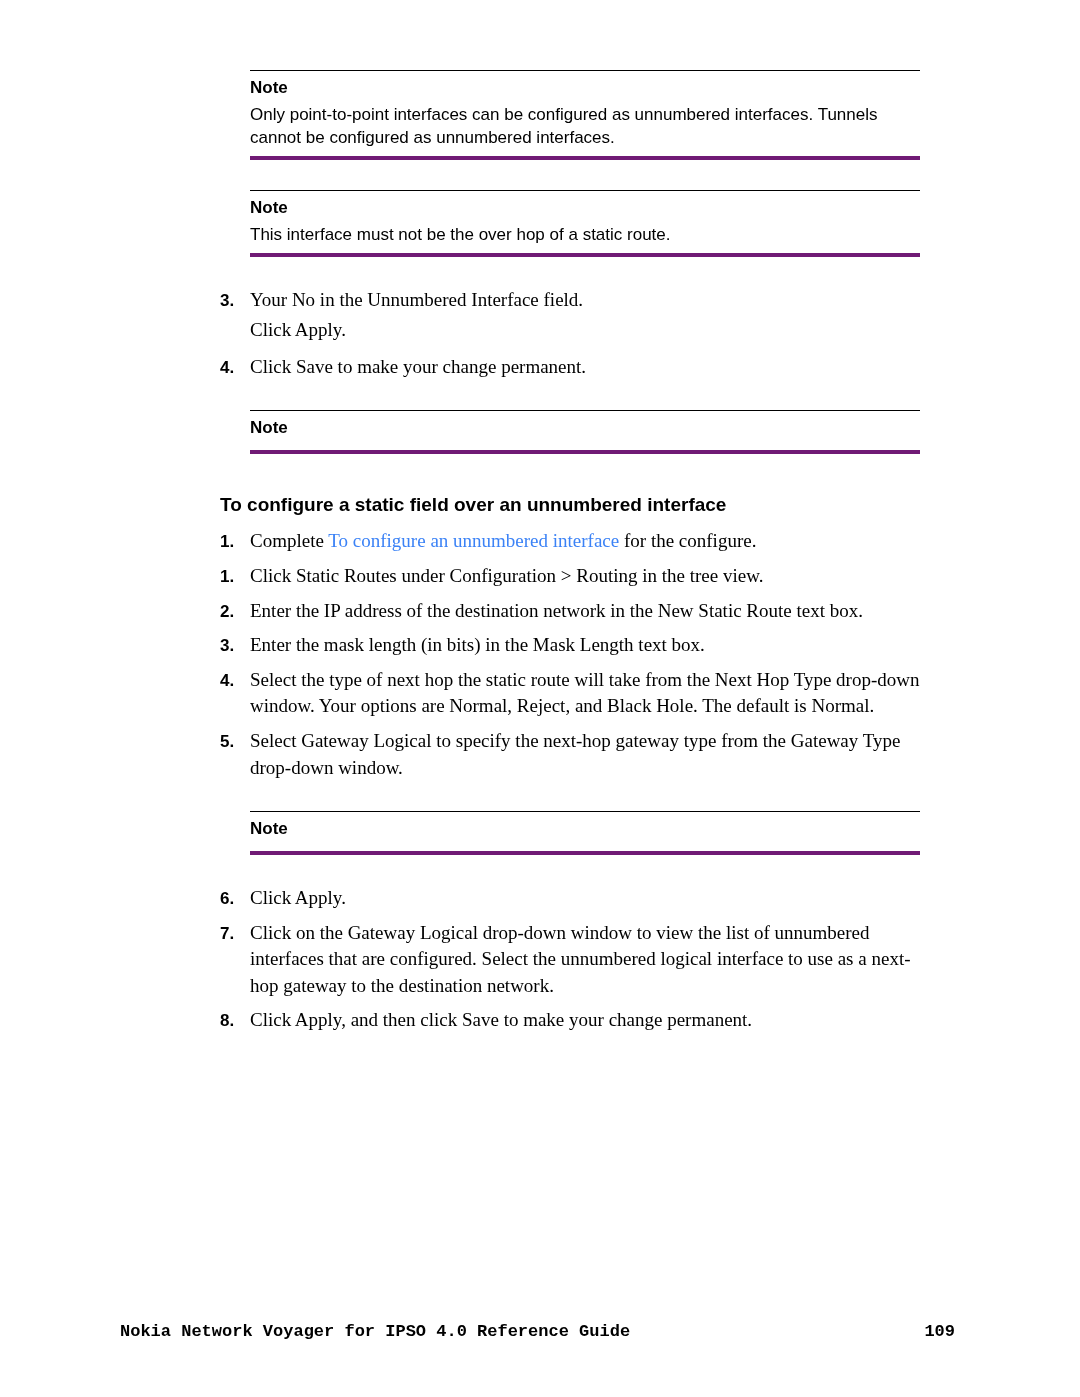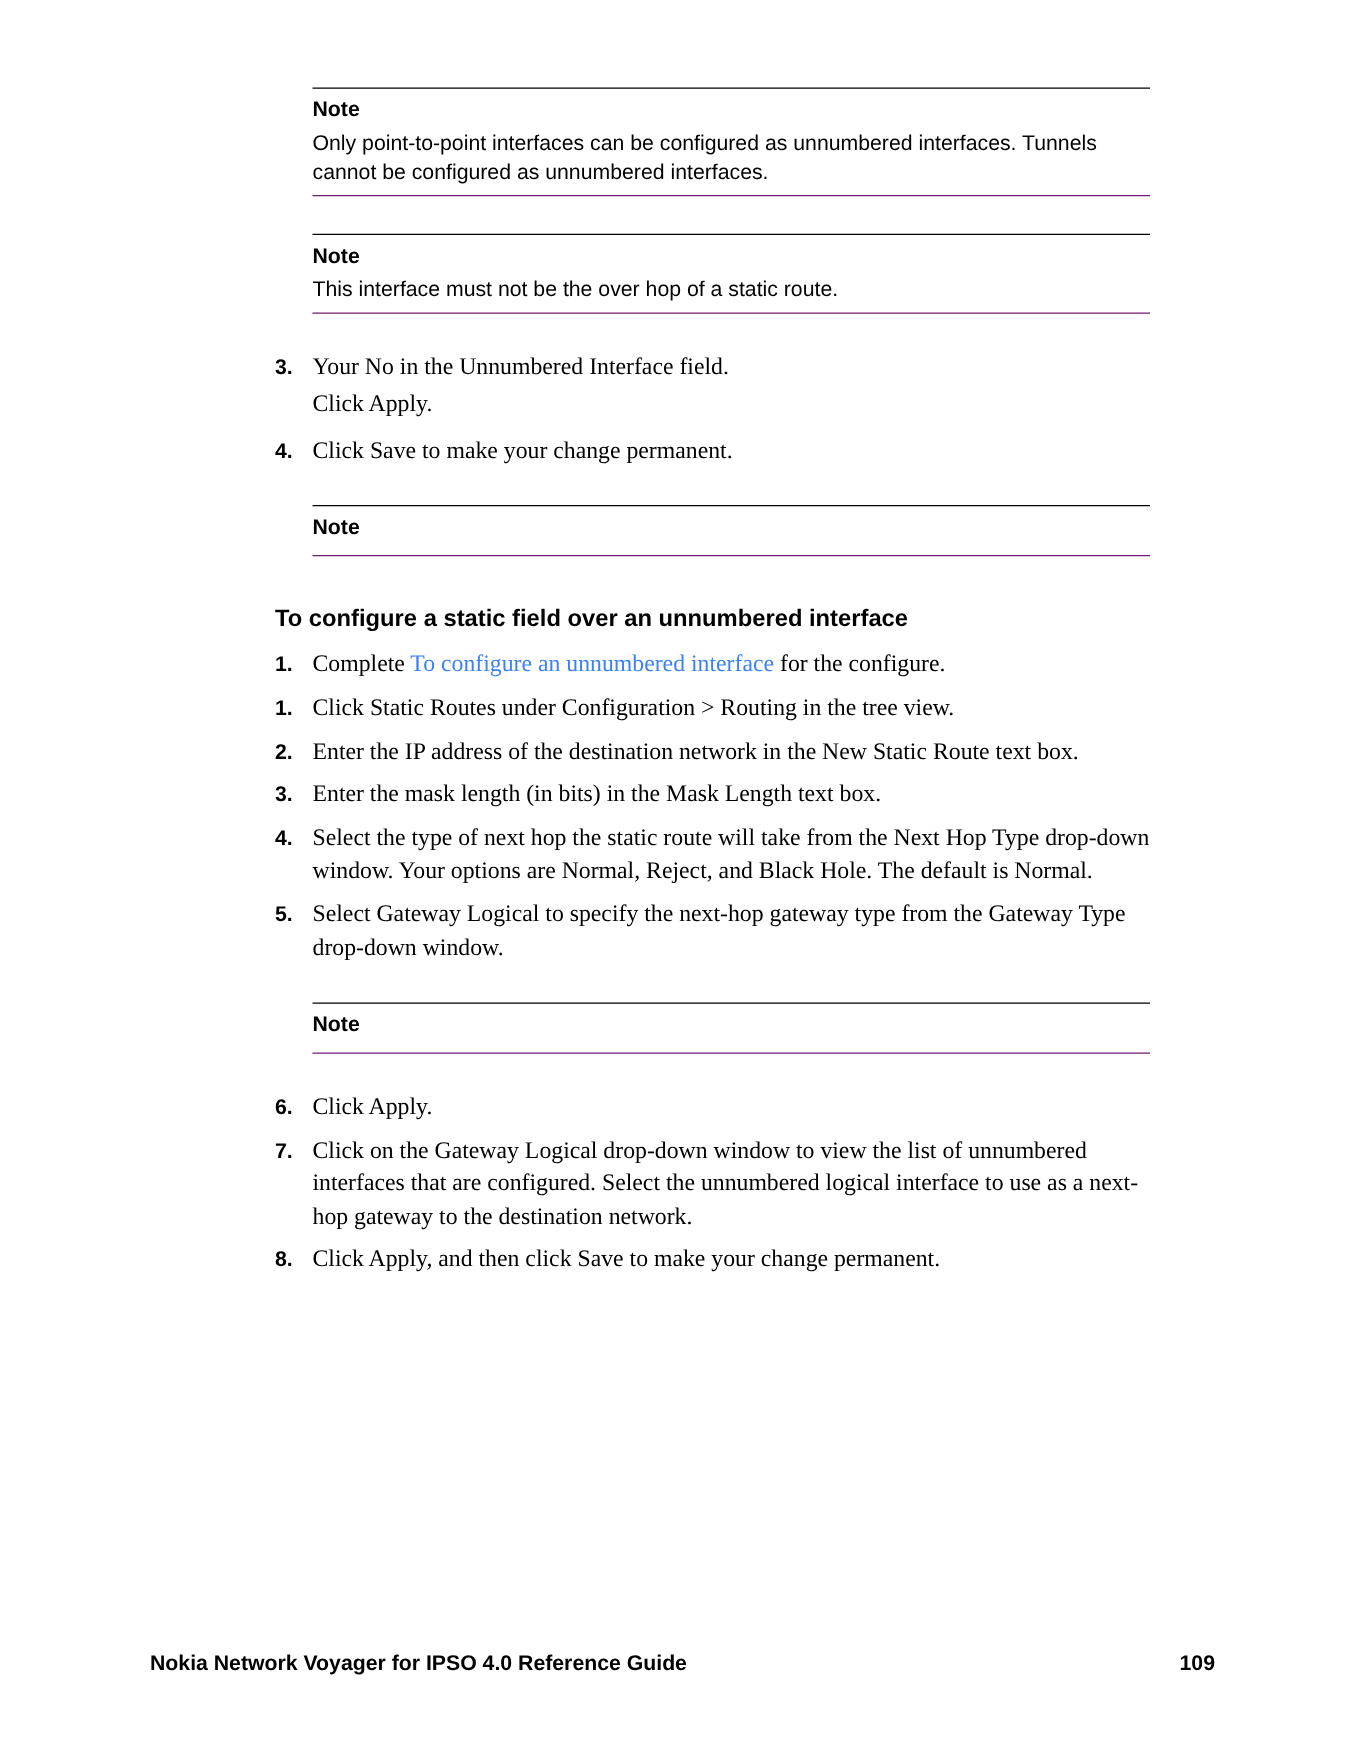--- a/index.html
+++ b/index.html
@@ -16,21 +16,21 @@
     position: relative;
     box-sizing: border-box;
     padding: 70px 120px 60px 120px;
   }
   .content {
     margin-left: 130px;
     margin-right: 40px;
   }
   .note-block {
     border-top: 1px solid #000;
-    border-bottom: 1px solid #701a75;
+    border-bottom: 4px solid #701a75;
     margin: 30px 0 30px 0;
     padding: 6px 0 6px 0;
     font-family: Arial, Helvetica, sans-serif;
     font-size: 17px;
     line-height: 1.35;
   }
   .note-label {
     font-weight: bold;
     font-family: Arial, Helvetica, sans-serif;
     font-size: 17px;
@@ -83,24 +83,24 @@
     font-size: 19px;
     margin: 40px 0 12px -30px;
   }
   .link-text {
     color: #3b82f6;
   }
   .footer {
     position: absolute;
     bottom: 56px;
     left: 120px;
-    right: 108px;
+    right: 125px;
     display: flex;
     justify-content: space-between;
-    font-family: Liberation Sans, sans-serif;
+    font-family: Liberation Mono, monospace;
     font-weight: bold;
     font-size: 17px;
   }
 </style>
 </head>
 <body>
 
 <div class="page">
   <div class="content">
 

